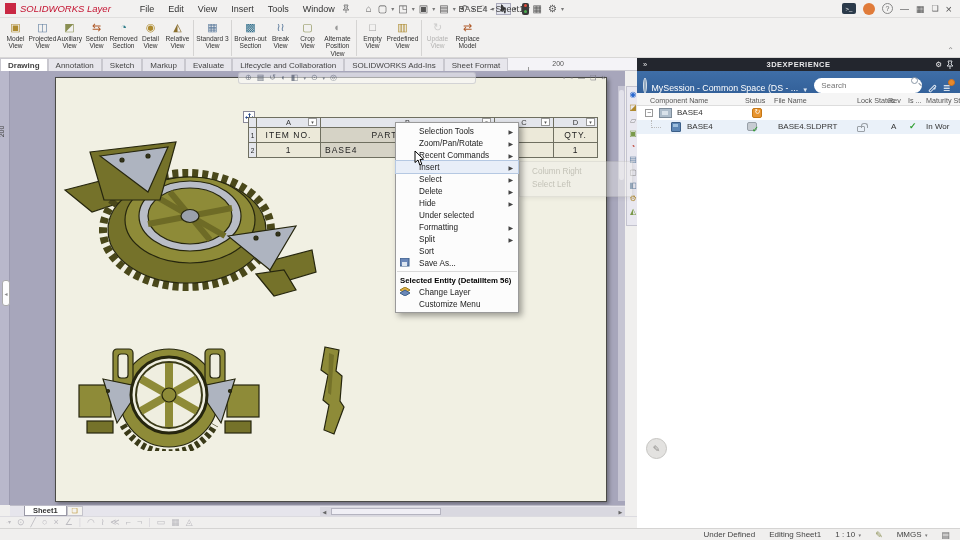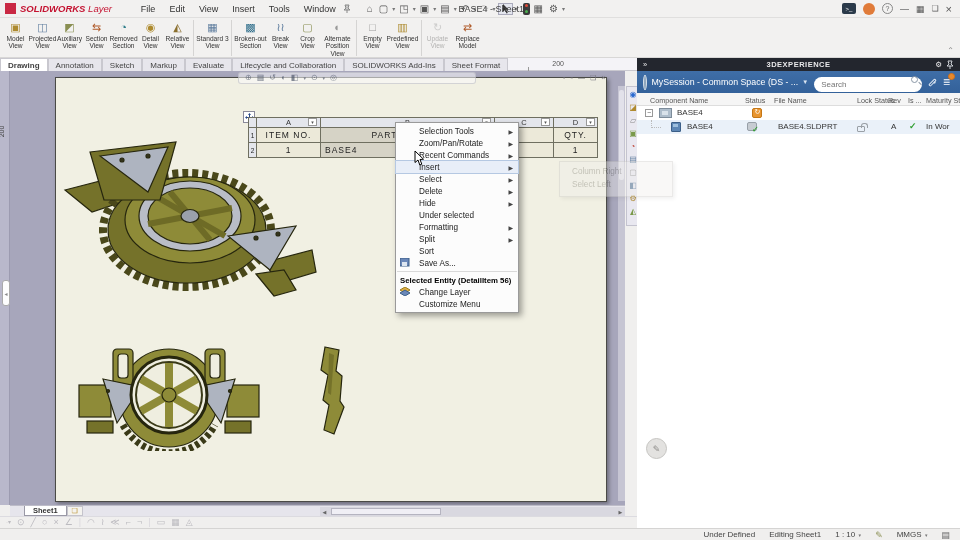--- a/index.html
+++ b/index.html
@@ -5,21 +5,21 @@
   * { margin:0; padding:0; box-sizing:border-box; }
   html,body { width:960px; height:540px; }
   body { position:relative; font-family:"Liberation Sans",sans-serif; background:#f0efee; overflow:hidden; color:#333; }
   .abs { position:absolute; }
   .flex { display:flex; align-items:center; }
 
   
   #titlebar { left:0; top:0; width:960px; height:18px; background:#f2f1f0; border-bottom:1px solid #e0dfde; display:flex; align-items:center; font-size:9px; }
   .logo-mark { width:11px; height:11px; margin:0 4px 0 5px; background:#c41230; clip-path:polygon(0 0,100% 0,100% 100%,0 100%); display:inline-block; opacity:.9; }
   .logo-text { color:#c41230; font-style:italic; font-size:9.5px; white-space:nowrap; }
-  .logo-text b { font-weight:bold; }
+  .logo-text b { font-weight:normal; }
   .menu-item { padding:0 7px; color:#333; cursor:default; }
   .qat { display:flex; align-items:center; gap:2px; margin-left:14px; }
   .qat-btn { font-size:10px; color:#555; padding:0 2px; line-height:14px; }
   .dd { font-size:6px; color:#777; }
   .tb-title { position:absolute; left:50%; transform:translateX(-30%); font-size:9px; color:#444; white-space:nowrap; }
   .tb-right { margin-left:auto; display:flex; align-items:center; gap:7px; padding-right:8px; }
   .win-glyph { font-size:9px; color:#555; }
 
   
   #ribbon { left:0; top:18px; width:960px; height:40px; background:#f2f1f0; border-bottom:1px solid #d8d7d6; display:flex; align-items:flex-start; padding:2px 0 0 2px; }
@@ -65,42 +65,42 @@
   #bom-move { left:243px; top:111px; width:12px; height:12px; background:#fff; border:1px solid #8a8a9a; display:flex; align-items:center; justify-content:center; }
 
   
   #ctxmenu { left:395px; top:122px; width:124px; background:#fcfcfc; border:1px solid #9a9a9a; box-shadow:3px 3px 6px rgba(0,0,0,.35); padding:2px 0; z-index:30; }
   .cmi { position:relative; height:12px; display:flex; align-items:center; padding-left:23px; font-size:8.2px; color:#222; white-space:nowrap; }
   .cmi .arrow { position:absolute; right:5px; font-size:6px; color:#444; }
   .cmi .mico { position:absolute; left:4px; width:12px; height:10px; font-size:8px; line-height:10px; }
   .cmi.hl { background:#e8eef8; outline:1px solid #b5c8e2; }
   .cm-sep { height:1px; background:#d9d9d9; margin:2px 1px; }
   .cm-head { height:12px; display:flex; align-items:center; padding-left:4px; font-size:7.8px; font-weight:bold; color:#000; white-space:nowrap; }
-  #ctx-sub { left:519px; top:161px; width:114px; height:36px; background:#f0efec; border:1px solid #c9c8c4; box-shadow:2px 2px 4px rgba(0,0,0,.15); opacity:.38; z-index:25; padding:3px 0;margin-left:40px; }
+  #ctx-sub { left:519px; top:161px; width:114px; height:36px; background:#f0efec; border:1px solid #c9c8c4; box-shadow:2px 2px 4px rgba(0,0,0,.15); opacity:.38; z-index:25; padding:3px 0; }
   #ctx-sub div { height:13px; font-size:8.2px; color:#77766f; padding-left:12px; display:flex; align-items:center; }
 
   
   #cursor { left:414px; top:151px; z-index:40; }
 
   
   #sheettab-strip { left:10px; top:505px; width:615px; height:11px; background:#e6e5ec; border-top:1px solid #bdbcc8; display:flex; align-items:stretch; }
   #sheet-tab { margin-left:14px; background:#fff; border:1px solid #9a99a6; border-top:none; font-size:7.5px; font-weight:bold; padding:0 8px; display:flex; align-items:center; }
   #addsheet { width:16px; display:flex; align-items:center; justify-content:center; font-size:7px; color:#b98f2c; background:#f4f3ef; border:1px solid #c5c4cc; }
   #hscroll { position:absolute; left:310px; top:1px; width:305px; height:9px; background:#d9d8e0; display:flex; align-items:center; }
   #hscroll .harrow { width:9px; font-size:5px; color:#666; text-align:center; }
   #hscroll .htrack { flex:1; position:relative; height:100%; }
   #hscroll .hthumb { position:absolute; left:2px; top:1px; width:110px; height:7px; background:#f0eff5; border:1px solid #b5b4c0; }
   #bottom-tools { left:0; top:516px; width:637px; height:12px; background:#f0efee; border-top:1px solid #dcdbe0; display:flex; align-items:center; gap:6px; padding-left:6px; }
   #bottom-tools span { font-size:9px; color:#bcbbc0; line-height:11px; }
   #bottom-tools .tsep { color:#d8d7dc; }
 
   
   #rp-head { left:637px; top:58px; width:323px; height:13px; background:#23262e; color:#e8e8ea; display:flex; align-items:center; font-size:7.5px; }
   #rp-head .hdr-title { position:absolute; left:50%; transform:translateX(-50%); font-weight:bold; letter-spacing:.5px; }
-  #rp-blue { left:637px; top:71px; width:323px; height:22px; background:linear-gradient(#3f6ea7,#33619a); display:flex; align-items:center; }
+  #rp-blue { left:637px; top:71px; width:323px; height:22px; background:linear-gradient(#3f6ea7,#33619a); display:flex; align-items:flex-end; }
   .avatar { width:15px; height:15px; border-radius:50%; background:#8fa6bd; border:1px solid #d6e0ea; margin:0 5px 0 6px; position:relative; overflow:hidden; }
   .avatar:after { content:""; position:absolute; left:3px; top:4px; width:9px; height:7px; background:#57708c; border-radius:3px; }
   #session-label { color:#fff; font-size:8.8px; white-space:nowrap; }
   #session-chevron { color:#dce6f2; font-size:6px; margin:0 4px; }
   #rp-search { width:108px; height:15px; border-radius:8px; border:none; background:#fff; font-size:8px; padding:0 16px 0 7px; color:#333; outline:none; }
   .search-wrap { position:relative; margin-left:2px; }
   .mag { position:absolute; right:4px; top:3px; width:7px; height:7px; border:1.2px solid #8a97a6; border-radius:50%; }
   .mag:after { content:""; position:absolute; left:6px; top:6px; width:4px; height:1.2px; background:#8a97a6; transform:rotate(45deg); }
   .tag-icon { width:9px; height:9px; border:1.2px solid #dce6f2; border-radius:1px; transform:rotate(45deg); margin:0 7px 0 9px; position:relative; }
   .tag-icon:after { content:""; position:absolute; left:1px; top:1px; width:2px; height:2px; border-radius:50%; background:#dce6f2; }

